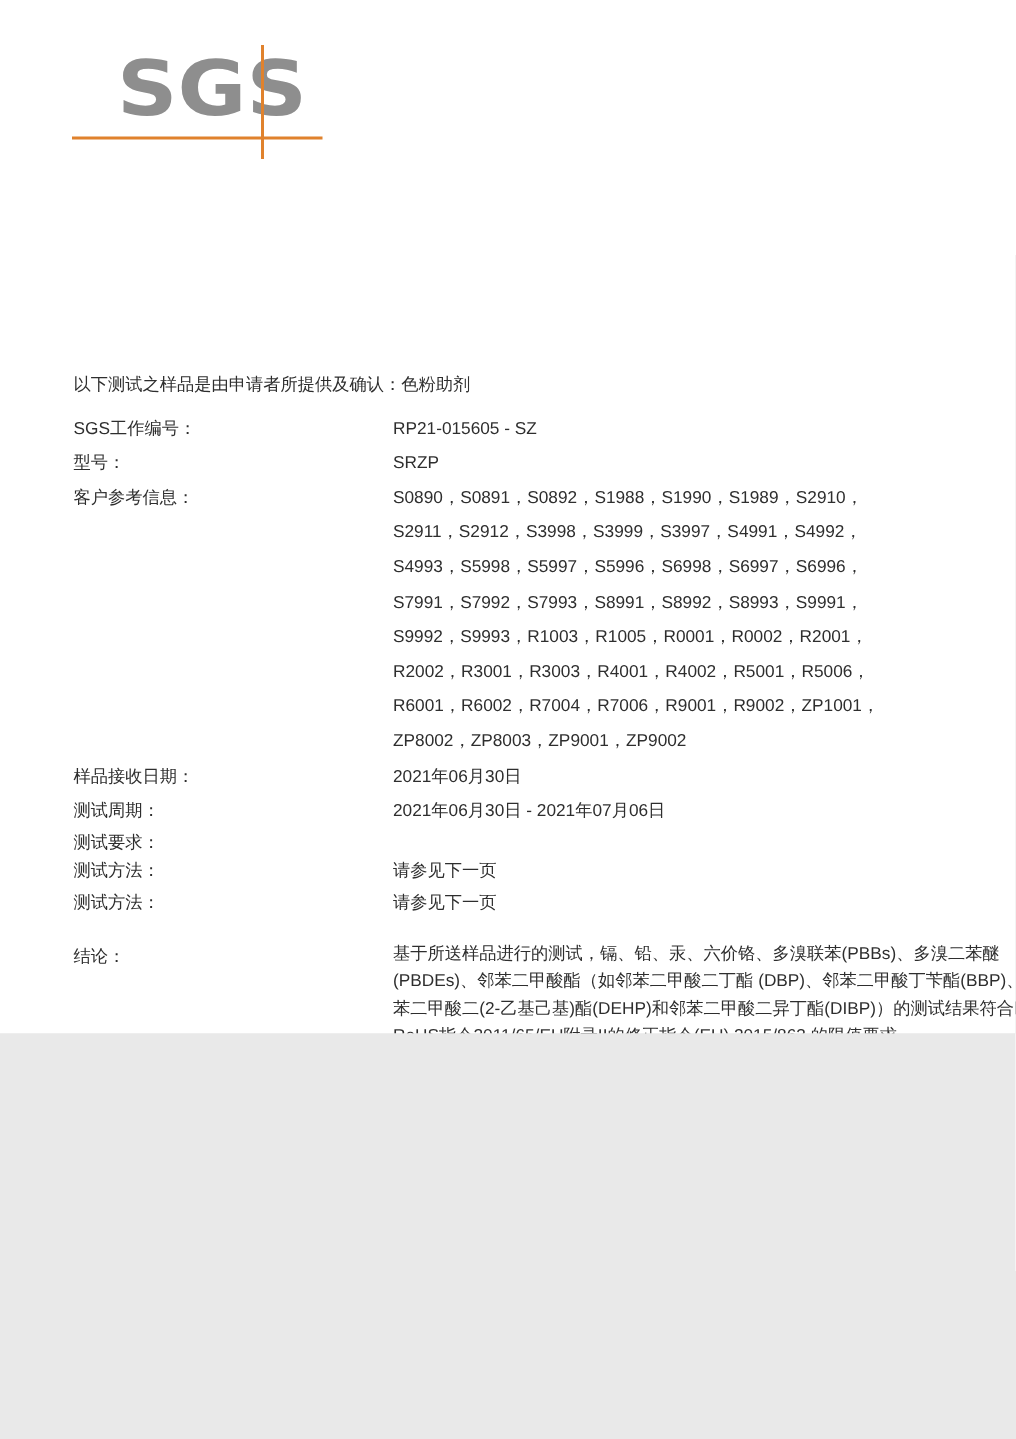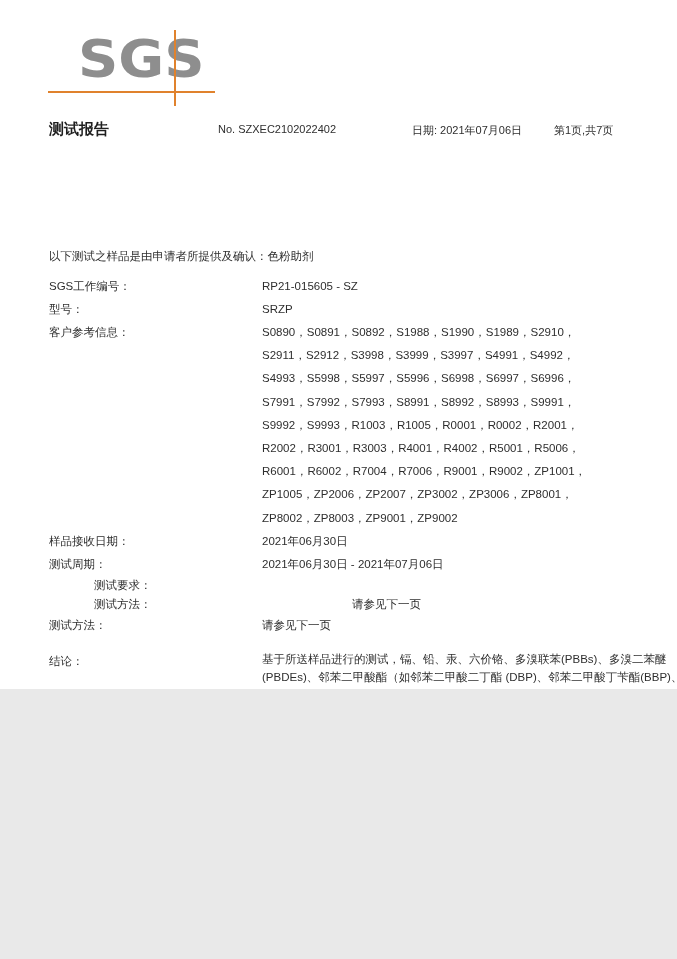--- a/index.html
+++ b/index.html
@@ -23,21 +23,21 @@
   
   .applicant{position:absolute;left:49px;top:161px;font-size:11.5px;line-height:22px;}
   
   .statement{position:absolute;left:49px;top:249px;font-size:11.5px;}
   
   .fields{position:absolute;left:49px;top:275px;width:592px;font-size:11.5px;}
   .frow{display:flex;align-items:flex-start;gap:44px;}
   .frow .lab{width:169px;flex:none;line-height:23px;}
   .frow .val{flex:1;line-height:23px;}
   .ref-line{line-height:23.2px;}
-  .frow.tight .lab,.frow.tight .val{line-height:19.5px;margin-left:45px;}
+  .frow.tight .lab,.frow.tight .val{line-height:19.5px;}
   .frow.result .lab,.frow.result .val{line-height:21px;}
   .frow.conclusion{margin-top:14px;}
   .frow.conclusion .val{line-height:18.5px;width:443px;flex:none;}
   
   .stamp-wrap{position:absolute;left:30px;top:839px;width:132px;height:116px;z-index:2;}
   .stamp-wrap svg{transform:rotate(-16deg);}
   .stamp-company{
     position:absolute;left:24px;top:928px;width:175px;z-index:1;
     font-size:6.3px;line-height:7.6px;color:#c4764a;text-align:center;
   }
@@ -53,26 +53,20 @@
 </style>
 </head>
 <body>
 
 <div class="page">
 
   <div class="logo-text">SGS</div>
   <div class="logo-hline"></div>
   <div class="logo-vline"></div>
 
-  <div class="title-row">
-    <span class="doc-title">测试报告</span>
-    <span class="report-no">No. SZXEC2102022402</span>
-    <span class="report-date">日期: 2021年07月06日</span>
-    <span class="page-info">第1页,共7页</span>
-  </div>
 
 
   <div class="statement">以下测试之样品是由申请者所提供及确认：色粉助剂</div>
 
   <div class="fields">
 
     <div class="frow">
       <div class="lab">SGS工作编号：</div>
       <div class="val">RP21-015605 - SZ</div>
     </div>
@@ -85,21 +79,20 @@
     <div class="frow">
       <div class="lab">客户参考信息：</div>
       <div class="val">
         <div class="ref-line">S0890，S0891，S0892，S1988，S1990，S1989，S2910，</div>
         <div class="ref-line">S2911，S2912，S3998，S3999，S3997，S4991，S4992，</div>
         <div class="ref-line">S4993，S5998，S5997，S5996，S6998，S6997，S6996，</div>
         <div class="ref-line">S7991，S7992，S7993，S8991，S8992，S8993，S9991，</div>
         <div class="ref-line">S9992，S9993，R1003，R1005，R0001，R0002，R2001，</div>
         <div class="ref-line">R2002，R3001，R3003，R4001，R4002，R5001，R5006，</div>
         <div class="ref-line">R6001，R6002，R7004，R7006，R9001，R9002，ZP1001，</div>
-        <div class="ref-line">ZP1005，ZP2006，ZP2007，ZP3002，ZP3006，ZP8001，</div>
         <div class="ref-line">ZP8002，ZP8003，ZP9001，ZP9002</div>
       </div>
     </div>
 
     <div class="frow">
       <div class="lab">样品接收日期：</div>
       <div class="val">2021年06月30日</div>
     </div>
 
     <div class="frow">

